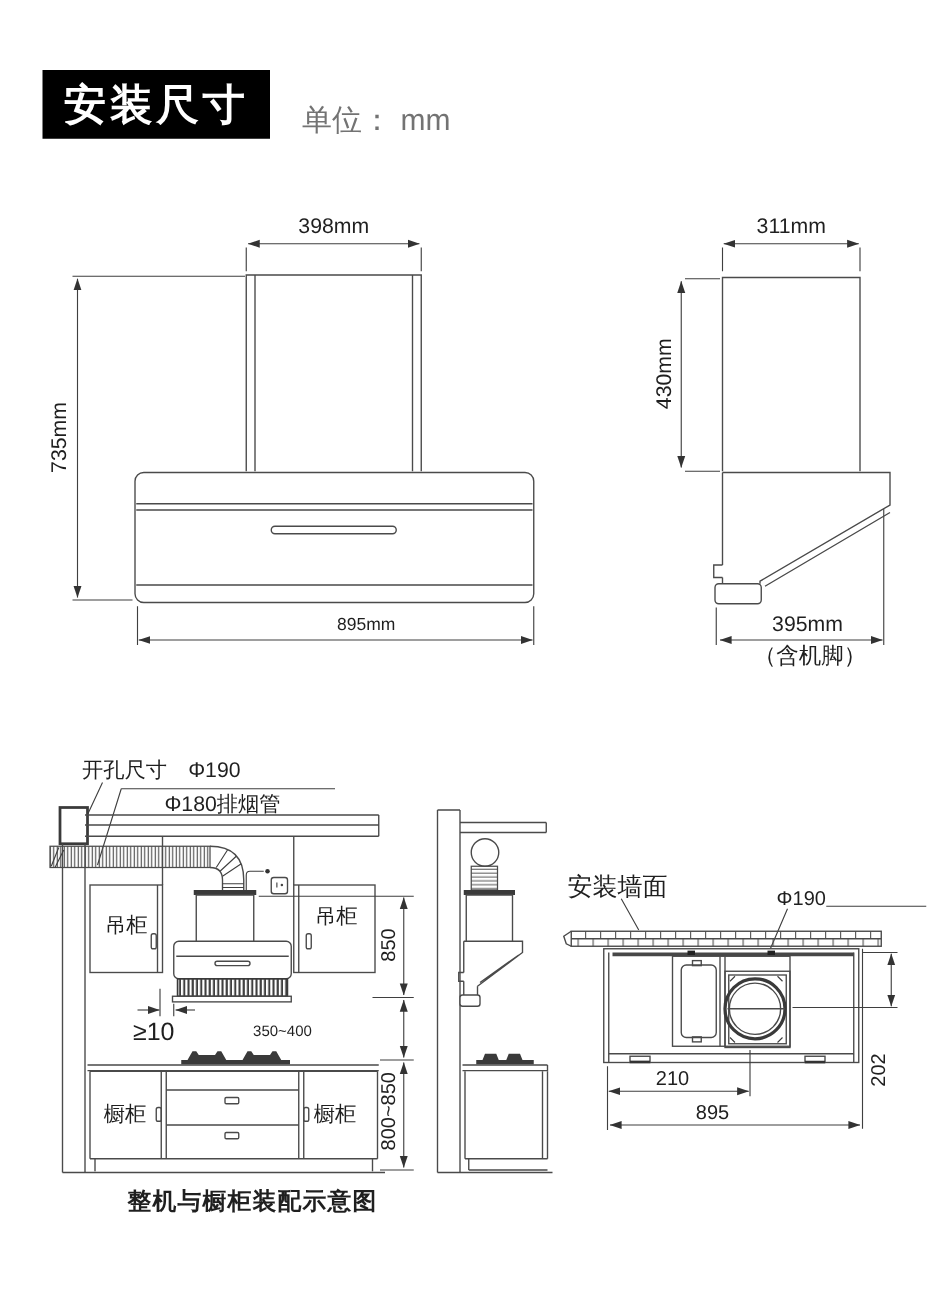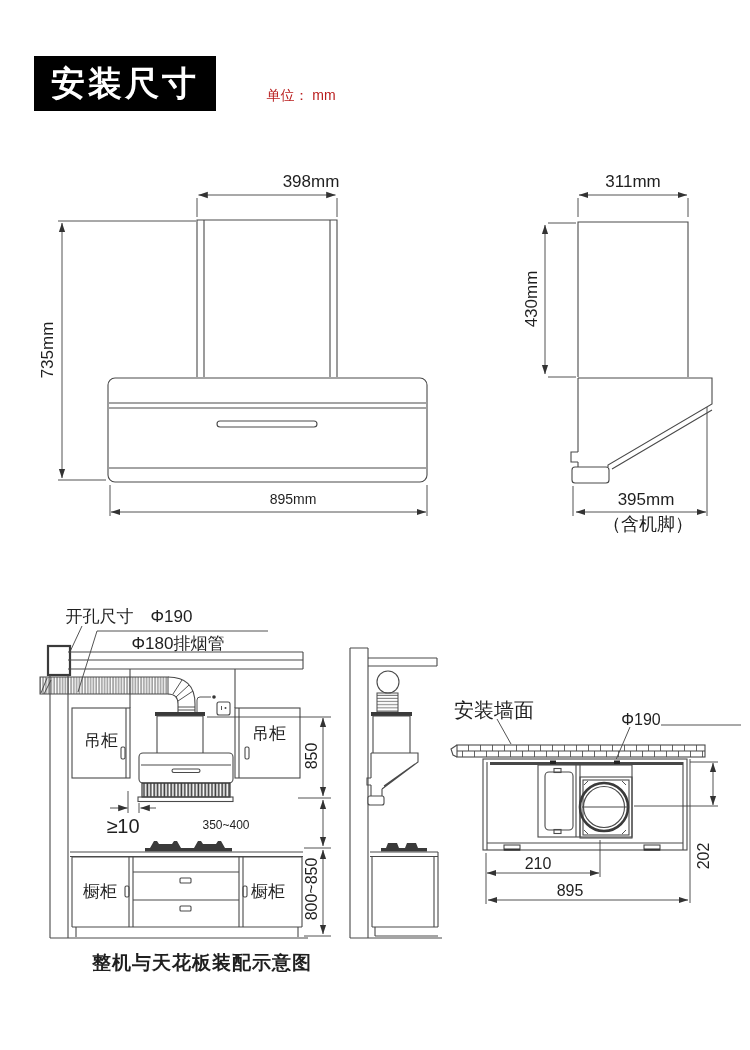--- a/index.html
+++ b/index.html
@@ -9,21 +9,21 @@
   .ln{stroke:#4a4a4a;stroke-width:1.1;fill:none;}
   .lt{stroke:#3f3f3f;stroke-width:0.9;fill:none;}
   .dk{fill:#3a3a3a;stroke:none;}
   .wf{fill:#ffffff;}
   .lbl{position:absolute;transform:translate(-50%,-50%);white-space:pre;color:#1f1f1f;line-height:1;}
   .v{transform:translate(-50%,-50%) rotate(-90deg);}
   .cap{font-weight:600;letter-spacing:1px;}
   #title-box{position:absolute;left:34px;top:56px;width:182px;height:55px;background:#000;
              display:flex;align-items:center;justify-content:center;}
   #title-box span{color:#fff;font-size:34px;font-weight:700;letter-spacing:3px;}
-  .unit{position:absolute;transform:translate(-50%,-50%);font-size:14px;color:#b91c1c;white-space:pre;}
+  .unit{position:absolute;transform:translate(-50%,-50%);font-size:24px;color:#737373;white-space:pre;}
 </style>
 </head>
 <body>
 
 <div id="page">
 
   <svg width="750" height="1050" viewBox="0 0 750 1050">
     <defs>
       <marker id="ah" viewBox="0 0 10 8" refX="9.3" refY="4" markerWidth="10" markerHeight="8" orient="auto-start-reverse" markerUnits="userSpaceOnUse">
         <path d="M0,0.8 L9.5,4 L0,7.2 Z" fill="#333"></path>
@@ -183,40 +183,40 @@
       <line class="lt" x1="487" y1="873" x2="599" y2="873" marker-start="url(#ah)" marker-end="url(#ah)"></line>
       <line class="lt" x1="488" y1="900" x2="688" y2="900" marker-start="url(#ah)" marker-end="url(#ah)"></line>
     </g>
   </svg>
 
   <div id="title-box">
     <span>安装尺寸</span>
   </div>
   <div class="unit" style="left:301px;top:96px;">单位： mm</div>
 
-  <div class="lbl" style="left:267px;top:181px;font-size:17px;margin-left:44px;">398mm</div>
+  <div class="lbl" style="left:267px;top:181px;font-size:17px;">398mm</div>
   <div class="lbl v" style="left:47px;top:350px;font-size:17px;">735mm</div>
   <div class="lbl" style="left:268px;top:499px;font-size:14px;margin-left:25px;">895mm</div>
 
   <div class="lbl" style="left:633px;top:181px;font-size:17px;">311mm</div>
   <div class="lbl v" style="left:531px;top:299px;font-size:17px;">430mm</div>
   <div class="lbl" style="left:646px;top:499px;font-size:17px;">395mm</div>
   <div class="lbl" style="left:648px;top:524px;font-size:18px;">（含机脚）</div>
 
   <div class="lbl" style="left:129px;top:616px;font-size:17px;">开孔尺寸　Φ190</div>
   <div class="lbl" style="left:178px;top:643px;font-size:17px;">Φ180排烟管</div>
   <div class="lbl" style="left:101px;top:740px;font-size:17px;">吊柜</div>
   <div class="lbl" style="left:269px;top:733px;font-size:17px;">吊柜</div>
   <div class="lbl v" style="left:312px;top:756px;font-size:16px;">850</div>
   <div class="lbl" style="left:123px;top:826px;font-size:20px;">≥10</div>
   <div class="lbl" style="left:226px;top:825px;font-size:12px;">350~400</div>
   <div class="lbl" style="left:100px;top:891px;font-size:17px;">橱柜</div>
   <div class="lbl" style="left:268px;top:891px;font-size:17px;">橱柜</div>
   <div class="lbl v" style="left:312px;top:889px;font-size:16px;">800~850</div>
-  <div class="lbl cap" style="left:202px;top:962px;font-size:19px;">整机与天花板装配示意图</div>
+  <div class="lbl cap" style="left:202px;top:962px;font-size:19px;">整机与橱柜装配示意图</div>
 
   <div class="lbl" style="left:494px;top:710px;font-size:20px;">安装墙面</div>
   <div class="lbl" style="left:641px;top:720px;font-size:16px;">Φ190</div>
   <div class="lbl v" style="left:704px;top:856px;font-size:16px;">202</div>
   <div class="lbl" style="left:538px;top:864px;font-size:16px;">210</div>
   <div class="lbl" style="left:570px;top:891px;font-size:16px;">895</div>
 
 </div>
 
 </body></html>

